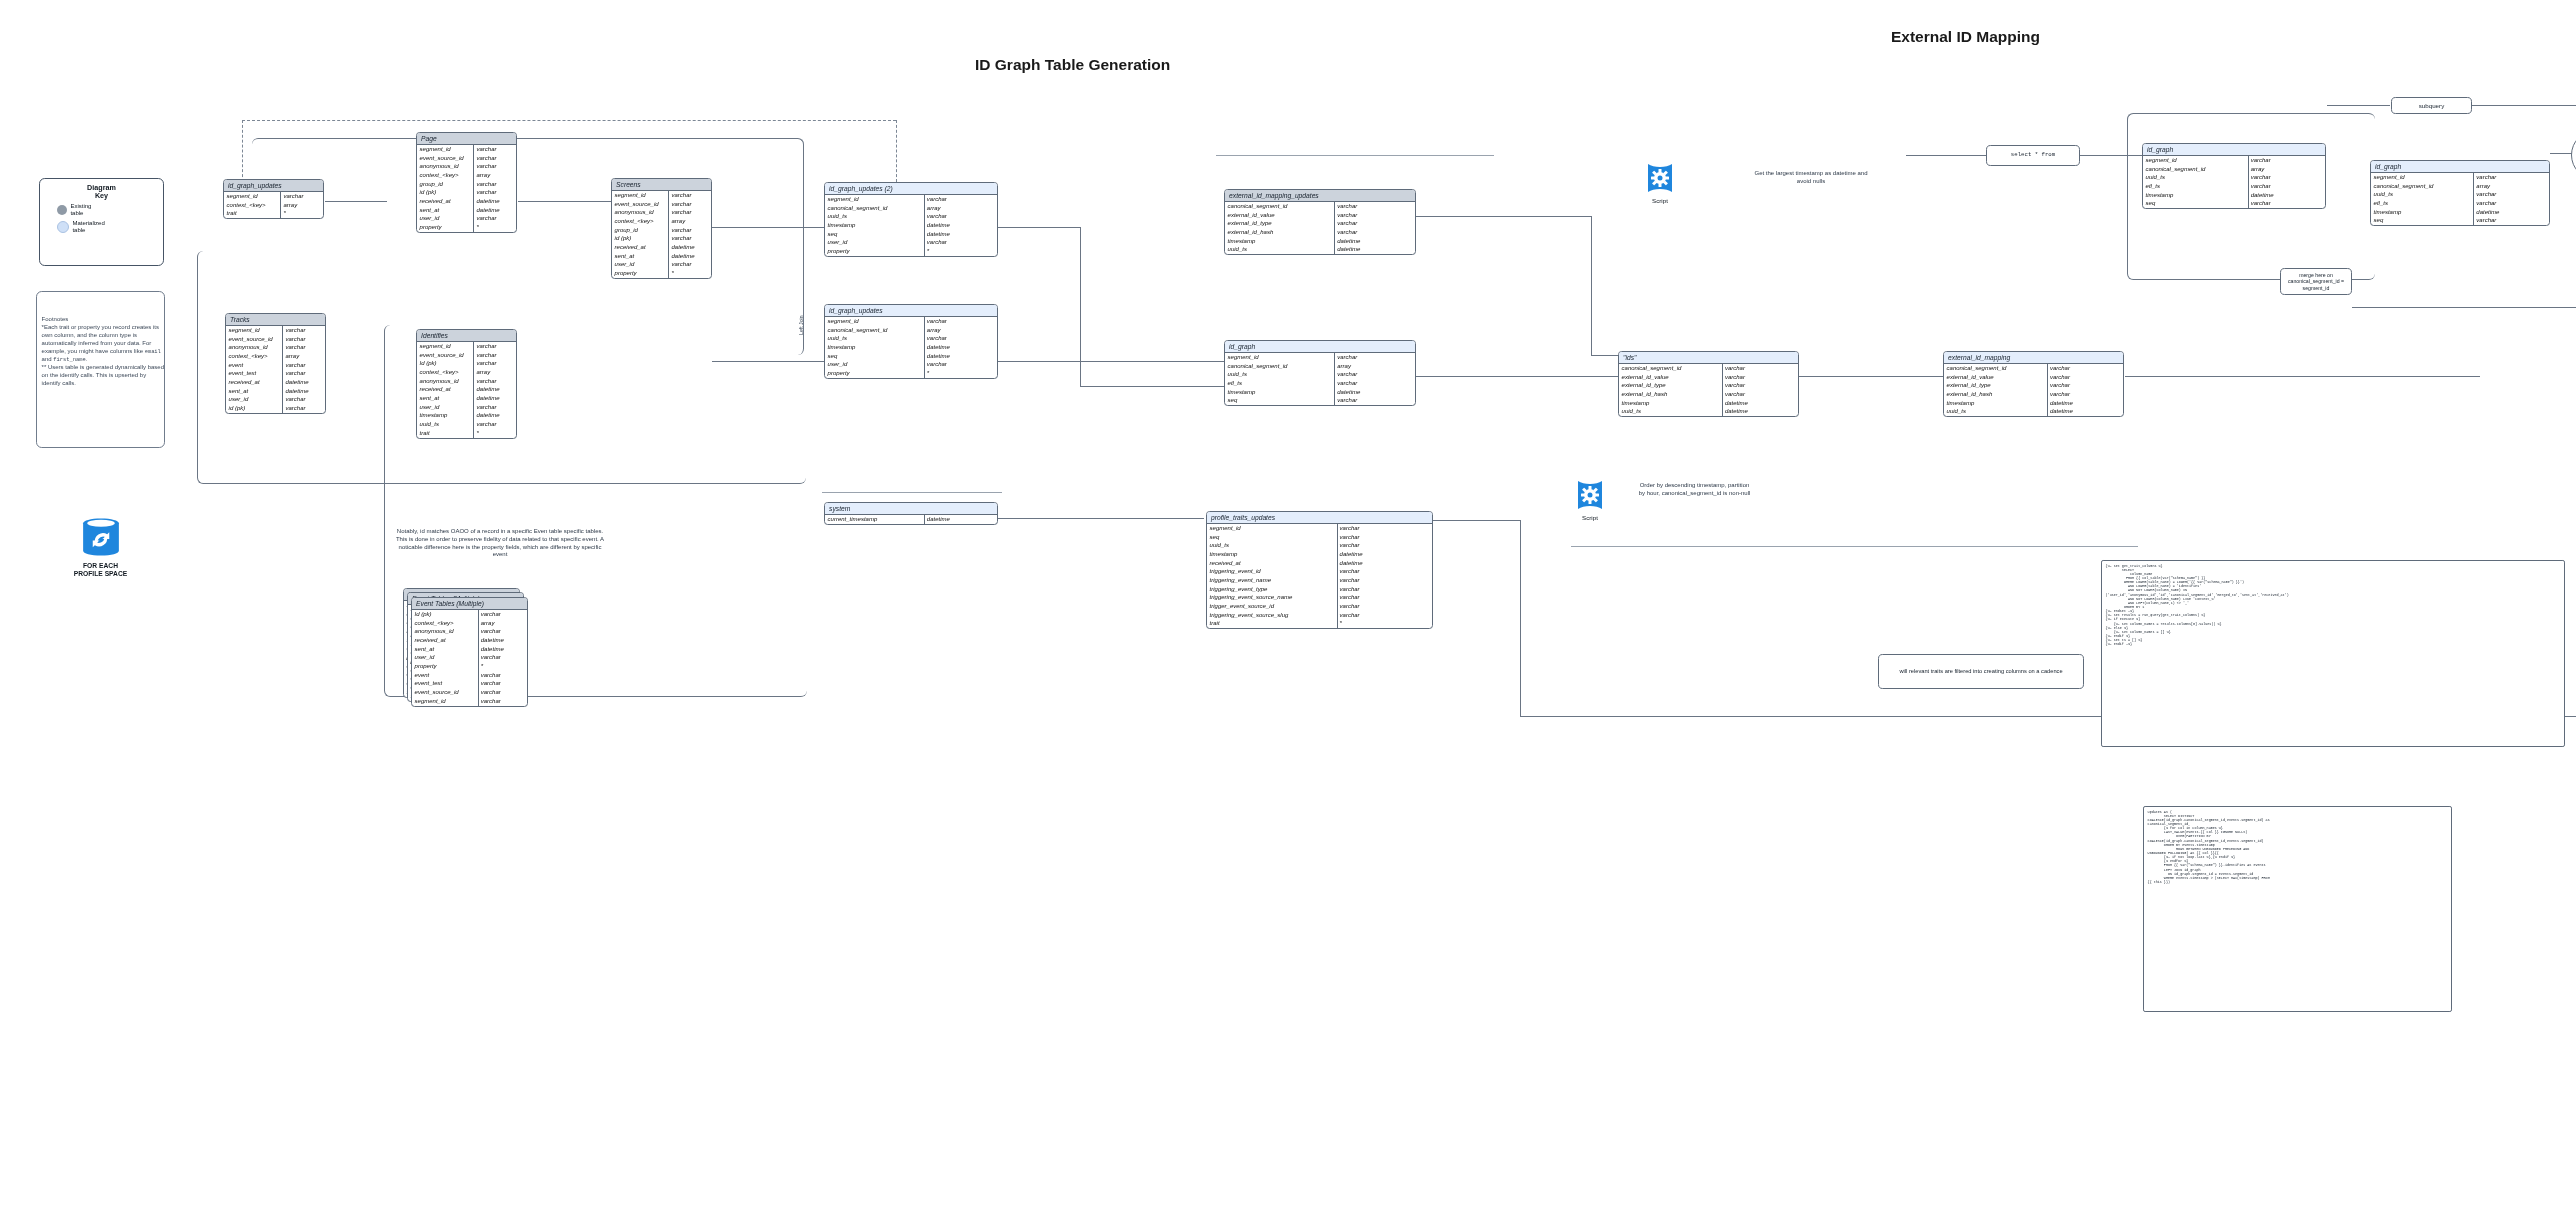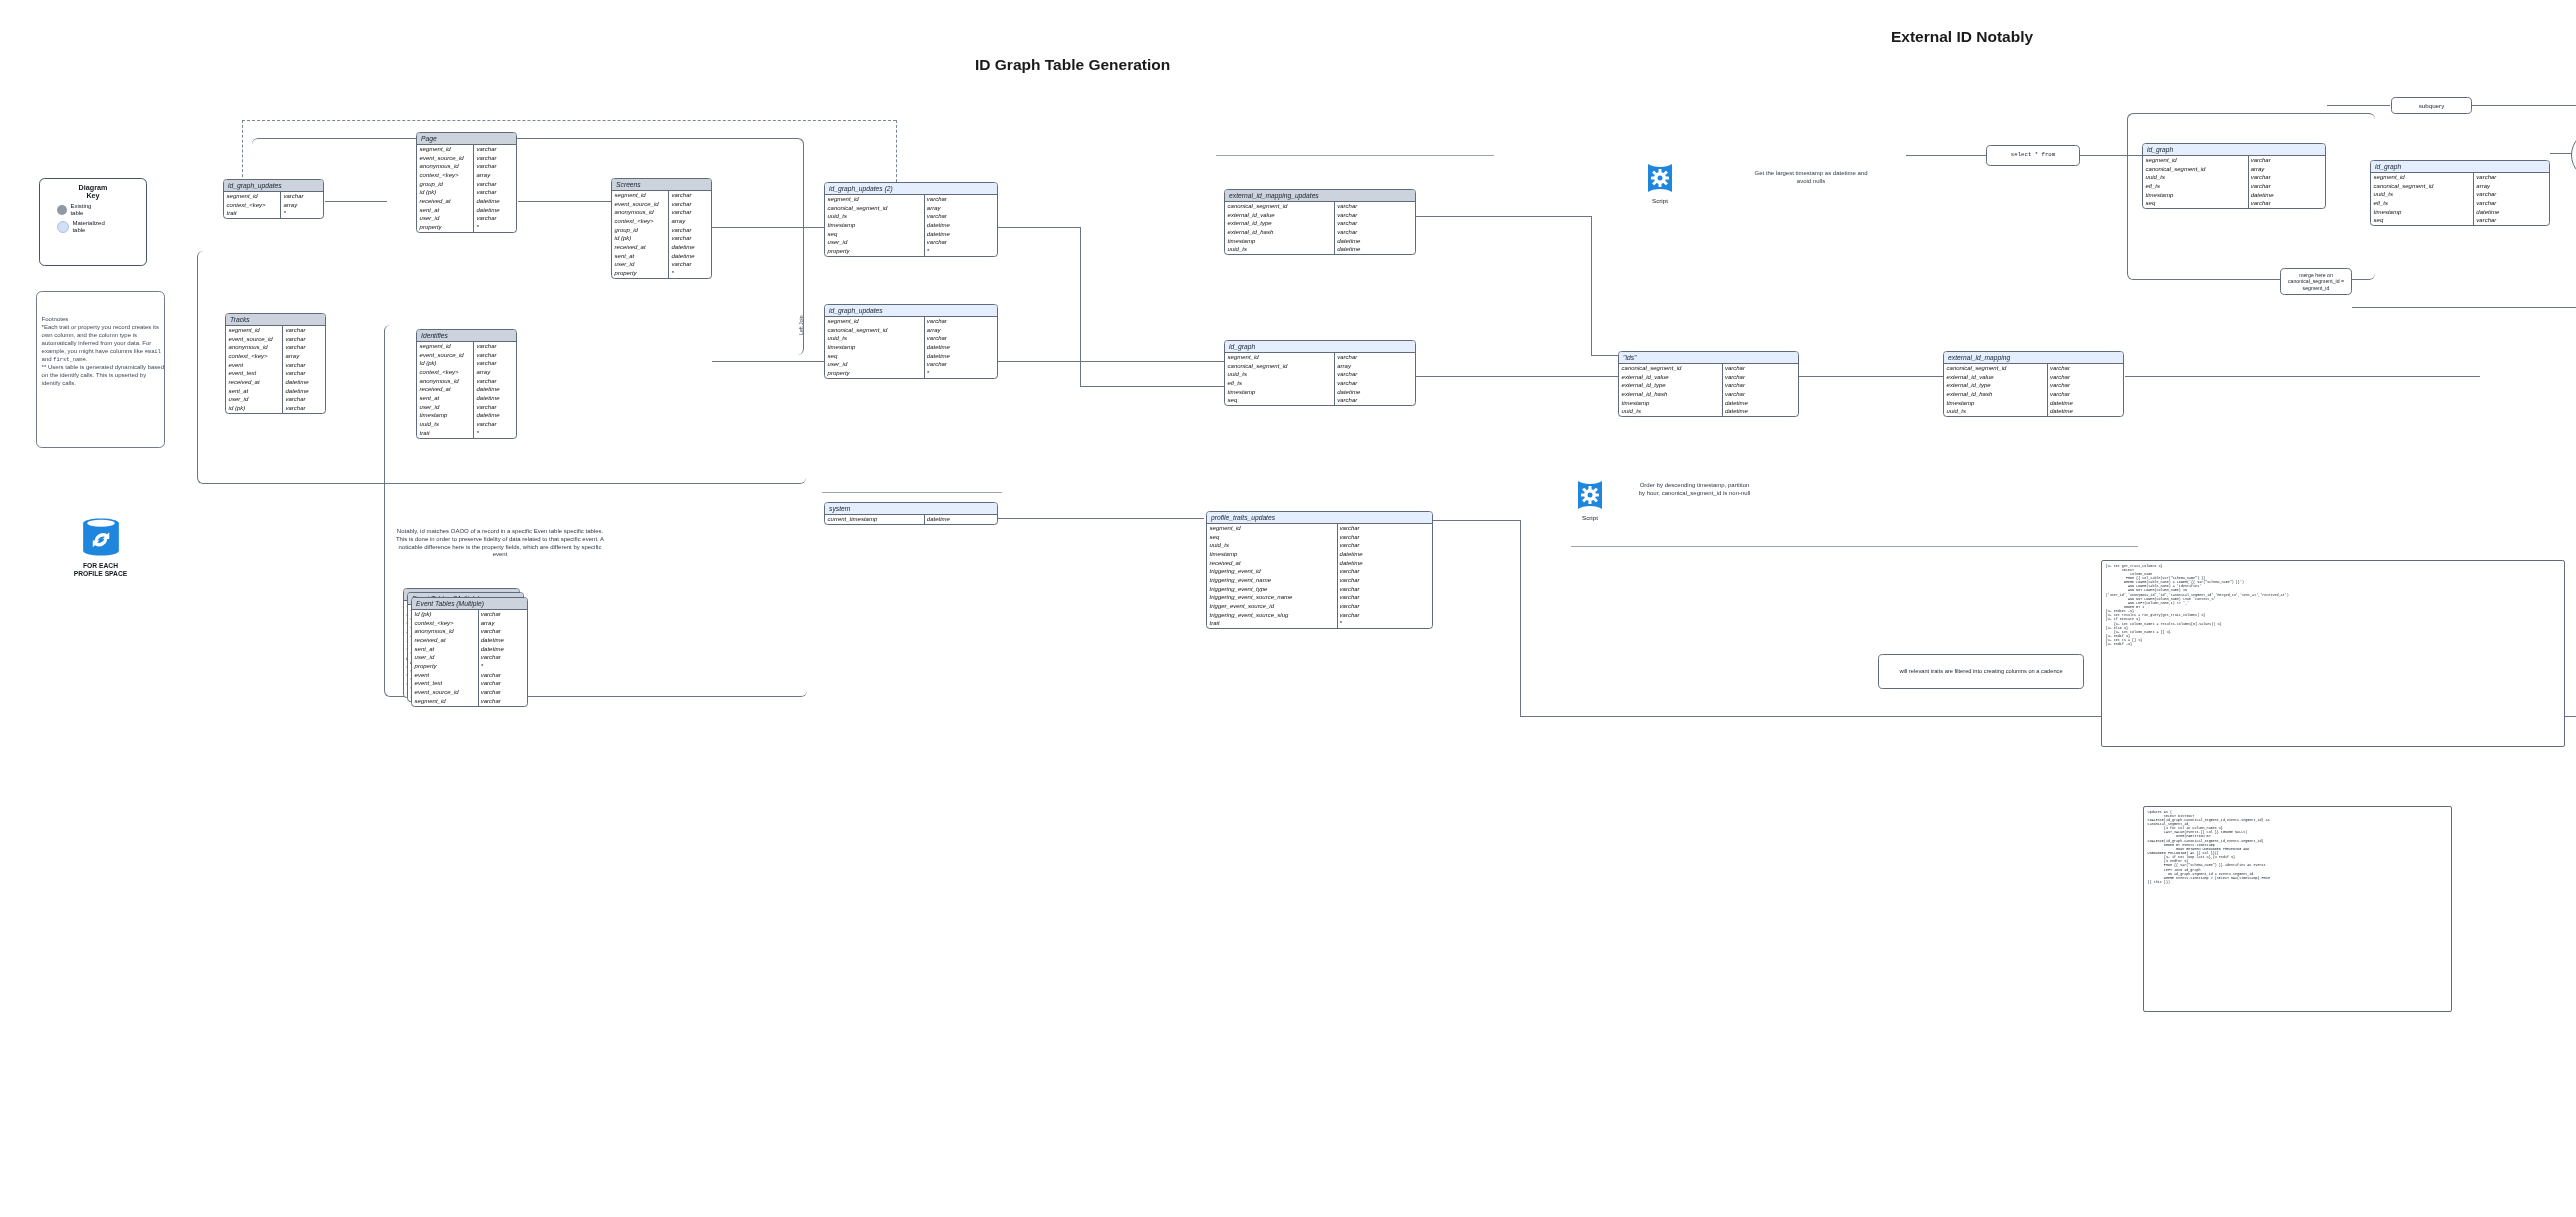--- a/index.html
+++ b/index.html
@@ -66,23 +66,23 @@
   .rr{position:absolute;border:0.7px solid #6a7584;border-radius:6.2px;background:transparent;}
   .hrule{position:absolute;height:0.7px;background:#9aa3ae;}
   .vlabel{position:absolute;font-size:5.2px;color:#3c4858;transform:rotate(-90deg);transform-origin:left top;white-space:nowrap;}
 </style>
 </head>
 <body>
 
 <div id="canvas">
 
   <div class="section-title" style="left: 975px; top: 28px; margin-top: 28px;">ID Graph Table Generation</div>
-  <div class="section-title" style="left: 1891px; top: 28px;">External ID Notably</div>
-
-  <div class="card" style="left:39px;top:178px;width:108px;height:88px;">
+  <div class="section-title" style="left: 1891px; top: 28px;">External ID Mapping</div>
+
+  <div class="card" style="left:39px;top:178px;width:125px;height:88px;">
     <div class="key-title">Diagram</div>
     <div class="key-title" style="margin-top:0;">Key</div>
     <div class="key-row">
       <span class="swatch existing"></span>
       <span class="key-label">Existing table</span>
     </div>
     <div class="key-row">
       <span class="swatch materialized"></span>
       <span class="key-label">Materialized table</span>
     </div>

